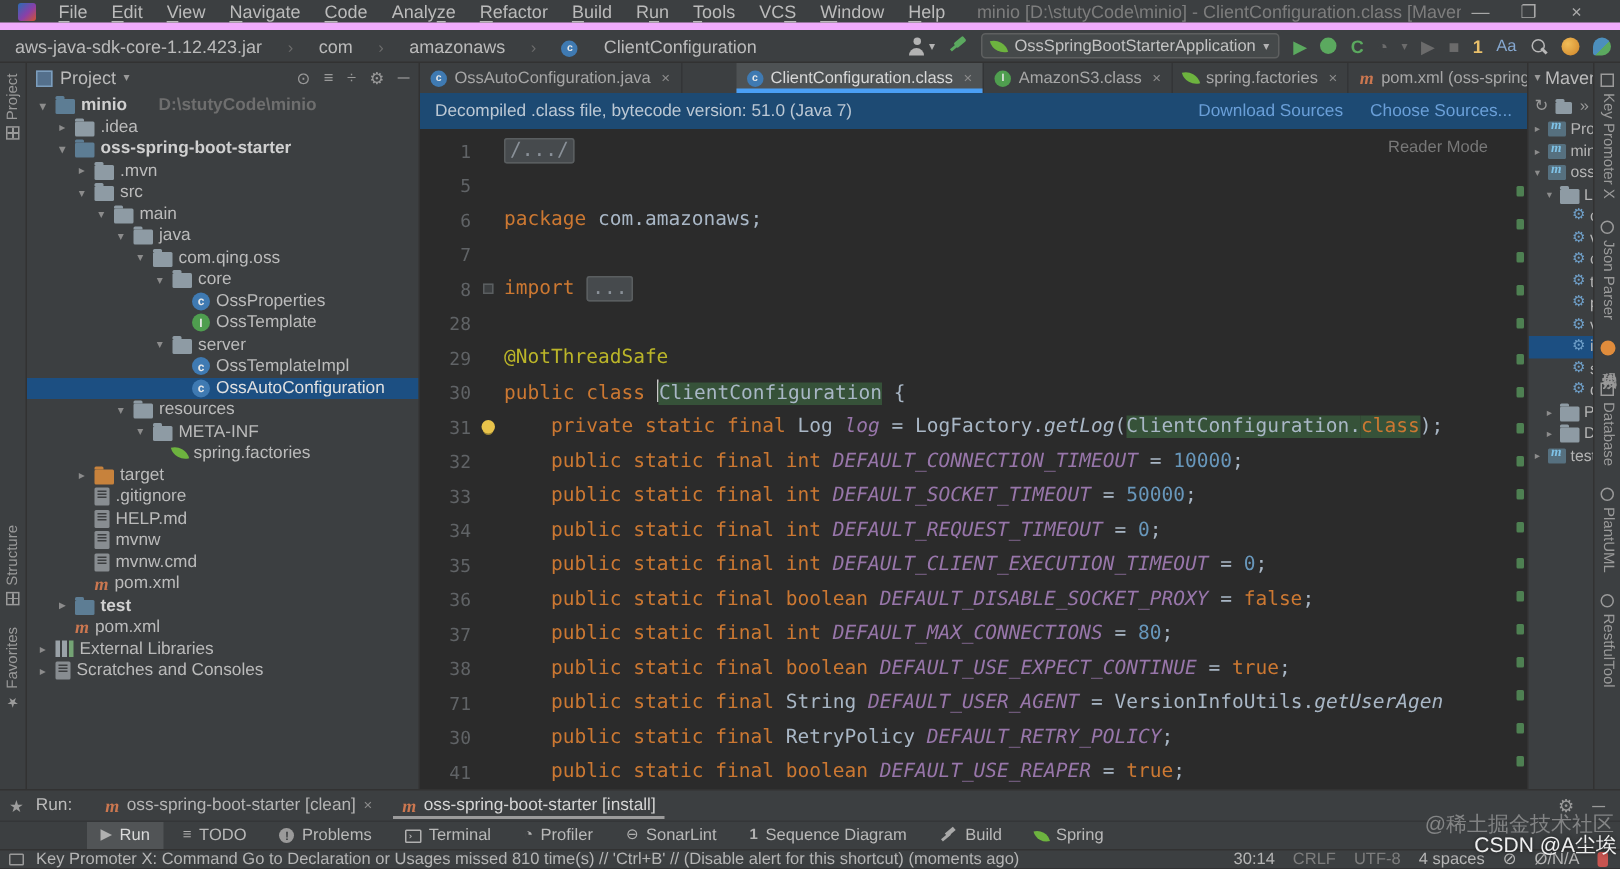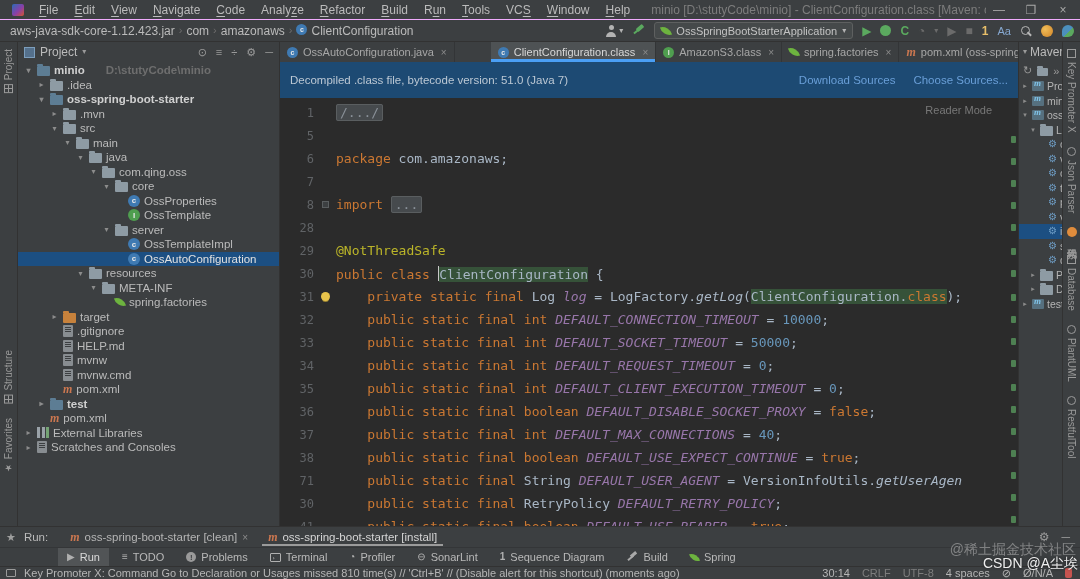--- a/index.html
+++ b/index.html
@@ -2,33 +2,33 @@
 <html><head>
 <meta charset="utf-8">
 <style>
   * { margin:0; padding:0; box-sizing:border-box; }
   html,body { width:1080px; height:579px; overflow:hidden; background:#2b2b2b;
     font-family:"Liberation Sans",sans-serif; -webkit-font-smoothing:antialiased; }
   #app { position:relative; width:1080px; height:579px; display:flex; flex-direction:column;
     background:#3c3f41; color:#bbbbbb; font-size:12px; }
 
   
-  .titlebar { height:20px; display:flex; align-items:center; background:#3c3f41; padding:0 4px 0 6px; flex:none; border-bottom:1px solid #f0abfc;}
+  .titlebar { height:20px; display:flex; align-items:center; background:#3c3f41; padding:0 16px 0 6px; flex:none; border-bottom:5px solid #f0abfc;}
   .app-logo { width:12px; height:12px; border-radius:2px; margin:0 8px 0 6px; flex:none;
     background:linear-gradient(135deg,#2a6db5 0%,#8a3fa8 55%,#d3542e 100%); }
   .menubar { display:flex; gap:2px; }
   .menu-item { padding:1px 7px; color:#bbbbbb; font-size:12px; cursor:default; }
   .menu-item u { text-decoration:underline; text-underline-offset:2px; }
   .win-title { color:#7d7d7d; font-size:12px; margin-left:14px; white-space:nowrap; overflow:hidden; }
   .win-controls { margin-left:auto; display:flex; gap:6px; align-items:center; color:#a8a8a8; }
   .win-btn { width:26px; text-align:center; font-size:12px; line-height:18px; }
 
   
   .navbar { height:22px; display:flex; align-items:center; background:#3c3f41; padding:0 6px 0 10px; flex:none; border-bottom:1px solid #323232;}
-  .crumbs { display:flex; align-items:flex-start; gap:4px; font-size:12px; color:#bbbbbb; white-space:nowrap; }
+  .crumbs { display:flex; align-items:flex-end; gap:17px; font-size:12px; color:#bbbbbb; white-space:nowrap; }
   .crumb-sep { color:#6d6d6d; font-size:11px; }
   .nav-toolbar { margin-left:auto; display:flex; align-items:center; gap:9px; }
 
   
   .ci { display:inline-flex; align-items:center; justify-content:center; width:13px; height:13px;
     border-radius:50%; font:700 9px "Liberation Sans",sans-serif; color:#e8e8e8; flex:none; }
   .ci.class { background:#3f7ab2; } .ci.interface { background:#4f9e4f; }
   .ic-leaf { width:10px; height:10px; background:#6db33f; border-radius:0 100% 0 100%; transform:rotate(-15deg); flex:none; }
   .ic-maven { color:#cb7750; font:italic 700 12px "Liberation Serif",serif; line-height:10px; flex:none; }
   .ic-folder { position:relative; width:13px; height:10px; background:#8e9ba4; border-radius:1px; margin-top:2px; flex:none; }
@@ -83,21 +83,21 @@
 
   
   .editor-col { flex:1; min-width:0; display:flex; flex-direction:column; background:#2b2b2b; position:relative; }
   .tabbar { height:20px; flex:none; background:#3c3f41; display:flex; align-items:stretch; overflow:hidden; }
   .tab { display:flex; align-items:center; gap:5px; padding:0 7px; font-size:11px; color:#a7a7a7; border-right:1px solid #333537; position:relative; white-space:nowrap; }
   .tab .close { color:#8c8c8c; font-size:10px; margin-left:2px; }
   .tab.active { background:#4e5254; color:#d8d8d8;margin-left:36px; }
   .tab.active::after { content:""; position:absolute; left:0; right:0; bottom:0; height:3px; background:#4a9ff5; }
   .tab .ci { width:11px; height:11px; font-size:7px; }
 
-  .banner { height:36px; flex:none; background:#1d4a73; display:flex; align-items:center; padding:0 10px; font-size:11.5px; color:#bcc8d4; }
+  .banner { height:24px; flex:none; background:#1d4a73; display:flex; align-items:center; padding:0 10px; font-size:11.5px; color:#bcc8d4; }
   .banner .links { margin-left:auto; display:flex; gap:18px; }
   .banner a { color:#6a9fd8; text-decoration:none; }
 
   .code-area { flex:1; position:relative; overflow:hidden; padding-top:3px; font:13px "DejaVu Sans Mono",monospace; }
   .cl { height:23px; display:flex; align-items:center; }
   .gut { width:34px; text-align:right; color:#606366; font-size:12px; flex:none; }
   .foldcol { width:22px; flex:none; display:flex; align-items:center; justify-content:center; }
   .fold-marker { width:7px; height:7px; border:1px solid #5a5e60; background:#3c3f41; }
   .bulb { width:9px; height:9px; border-radius:50%; background:#e8c34b; box-shadow:0 2px 0 -1px #9a8433; }
   .codetext { white-space:pre; color:#a9b7c6; }
@@ -523,21 +523,21 @@
             <span class="codetext"><span class="tok p">    </span><span class="tok k">public static final int </span><span class="tok f">DEFAULT_CLIENT_EXECUTION_TIMEOUT</span><span class="tok p"> = </span><span class="tok num">0</span><span class="tok p">;</span></span>
           </div>
           <div class="cl">
             <span class="gut">36</span>
             <span class="foldcol"></span>
             <span class="codetext"><span class="tok p">    </span><span class="tok k">public static final boolean </span><span class="tok f">DEFAULT_DISABLE_SOCKET_PROXY</span><span class="tok p"> = </span><span class="tok k">false</span><span class="tok p">;</span></span>
           </div>
           <div class="cl">
             <span class="gut">37</span>
             <span class="foldcol"></span>
-            <span class="codetext"><span class="tok p">    </span><span class="tok k">public static final int </span><span class="tok f">DEFAULT_MAX_CONNECTIONS</span><span class="tok p"> = </span><span class="tok num">40</span><span class="tok p">;</span></span>
+            <span class="codetext"><span class="tok p">    </span><span class="tok k">public static final int </span><span class="tok f">DEFAULT_MAX_CONNECTIONS</span><span class="tok p"> = </span><span class="tok num">80</span><span class="tok p">;</span></span>
           </div>
           <div class="cl">
             <span class="gut">38</span>
             <span class="foldcol"></span>
             <span class="codetext"><span class="tok p">    </span><span class="tok k">public static final boolean </span><span class="tok f">DEFAULT_USE_EXPECT_CONTINUE</span><span class="tok p"> = </span><span class="tok k">true</span><span class="tok p">;</span></span>
           </div>
           <div class="cl">
             <span class="gut">71</span>
             <span class="foldcol"></span>
             <span class="codetext"><span class="tok p">    </span><span class="tok k">public static final </span><span class="tok p">String </span><span class="tok f">DEFAULT_USER_AGENT</span><span class="tok p"> = VersionInfoUtils.</span><span class="tok m">getUserAgen</span></span>

